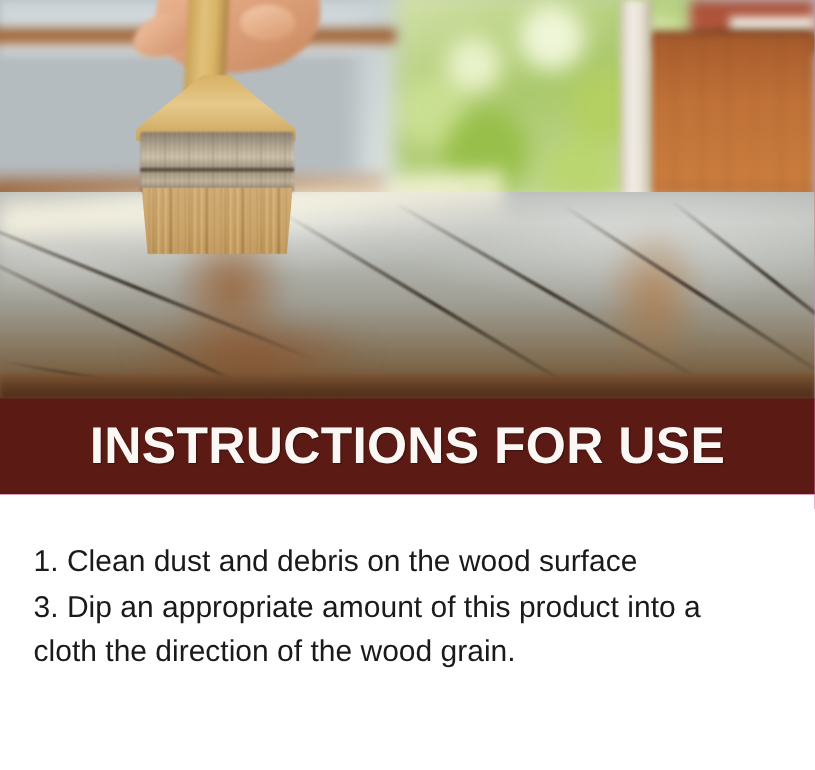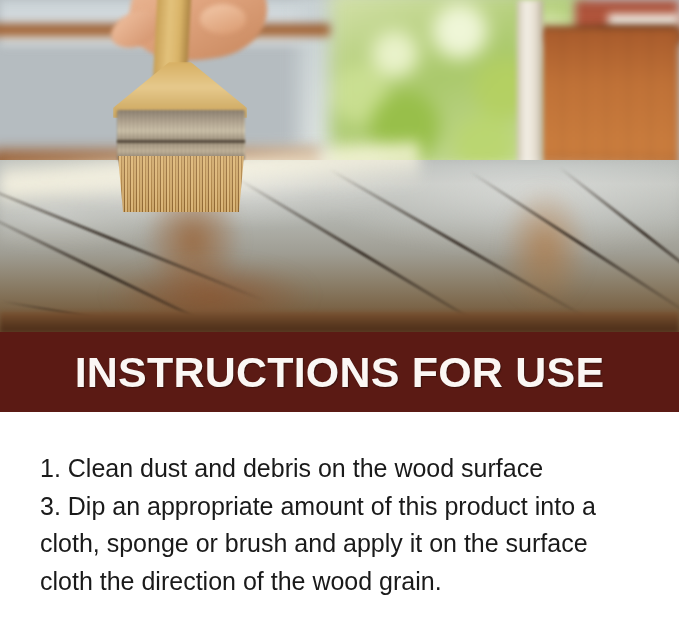--- a/index.html
+++ b/index.html
@@ -267,21 +267,21 @@
   }
 
   
   #instructions {
     position: absolute;
     left: 0;
     top: 412px;
     width: 679px;
     height: 230px;
     background: #ffffff;
-    padding: 38px 22px 0 40px;
+    padding: 38px 22px 0 28px;
     box-sizing: border-box;
   }
   .step-line {
     font-family: "Liberation Sans", sans-serif;
     font-size: 25px;
     line-height: 37.5px;
     color: #1a1a1a;
     white-space: nowrap;
   }
 </style>
@@ -329,17 +329,16 @@
     <div class="layer bristles"></div>
   </div>
 
   <div id="banner">
     <div id="banner-title">INSTRUCTIONS FOR USE</div>
   </div>
 
   <div id="instructions">
     <div class="step-line">1. Clean dust and debris on the wood surface</div>
     <div class="step-line">3. Dip an appropriate amount of this product into a</div>
-    <div class="step-line">cloth, sponge or brush and apply it on the surface</div>
     <div class="step-line">cloth the direction of the wood grain.</div>
   </div>
 
 </div>
 
 </body></html>

